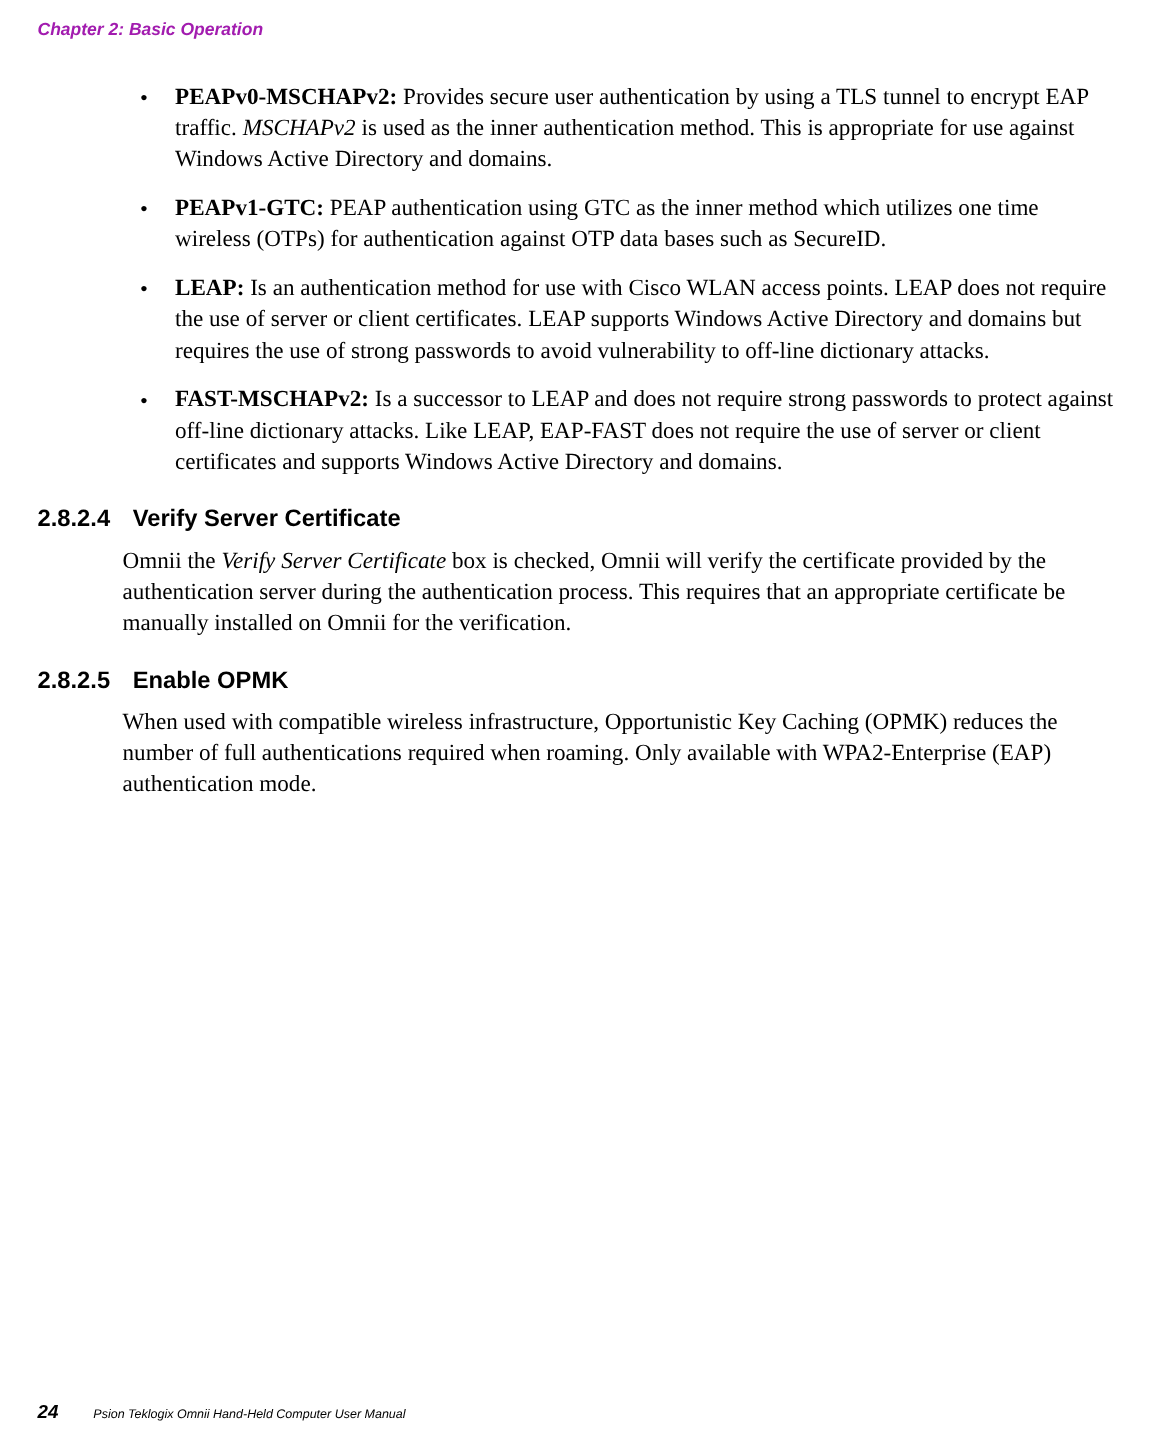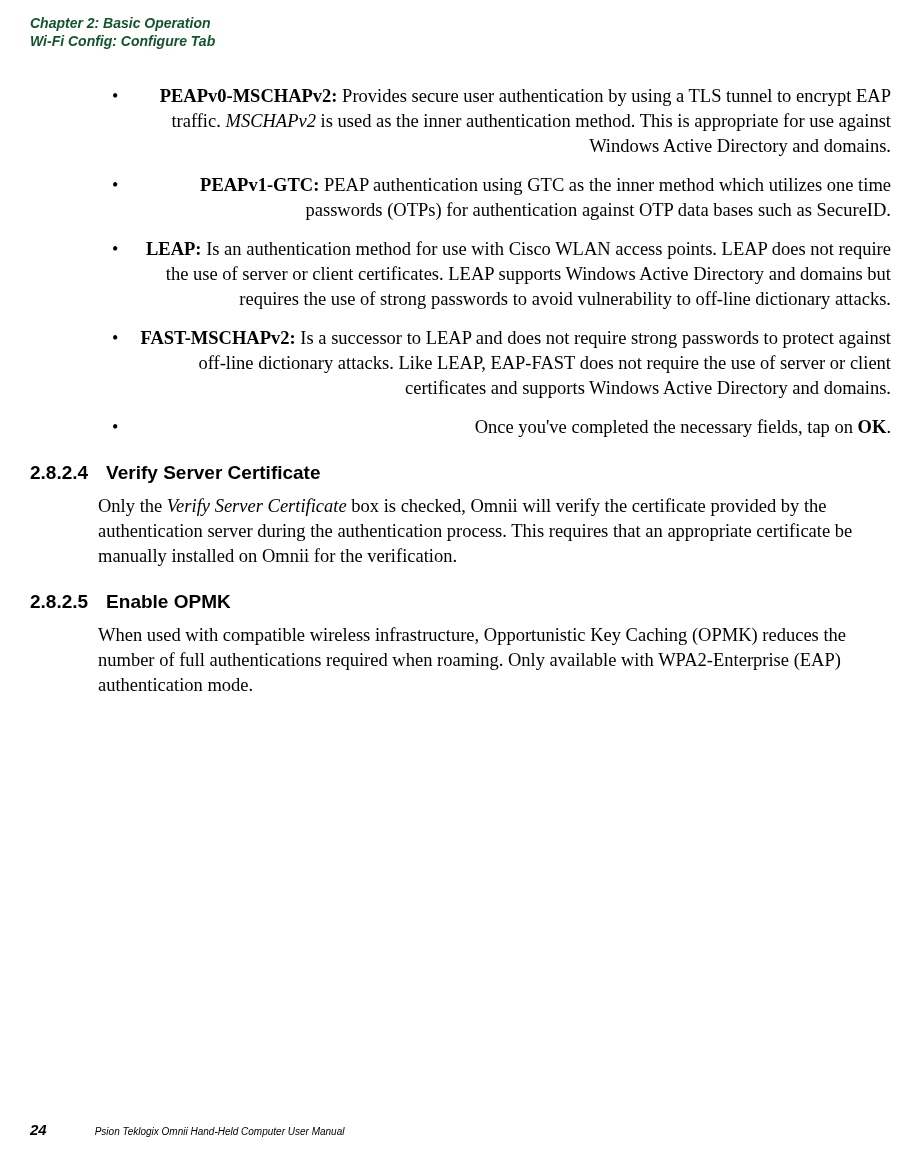--- a/index.html
+++ b/index.html
@@ -16,29 +16,28 @@
       position: relative;
       padding: 0;
     }
     .header {
       padding: 14px 12px 0 30px;
       font-family: 'Segoe UI', Tahoma, sans-serif;
       font-style: italic;
       font-weight: bold;
       font-size: 14px;
       line-height: 1.3;
-      color: #14532d;
+      color: #a21caf;
     }
     .content {
       padding: 34px 30px 0 98px;
     }
     .bullet-list {
       list-style: none;
       padding-left: 42px;
-      text-align: right;
     }
     .bullet-list li {
       position: relative;
       margin-bottom: 14px;
       font-size: 18.5px;
       line-height: 1.35;
       font-family: 'Times New Roman', Times, serif;
     }
     .bullet-list li::before {
       content: "•";
@@ -72,65 +71,61 @@
       font-size: 18.5px;
       line-height: 1.35;
       margin-bottom: 8px;
     }
     .footer {
       position: absolute;
       bottom: 24px;
       left: 30px;
       display: flex;
       align-items: baseline;
-      gap: 48px;
+      gap: 28px;
       font-family: 'Segoe UI', Tahoma, sans-serif;
       font-style: italic;
     }
     .page-num {
       font-weight: bold;
       font-size: 15px;
     }
     .footer-text {
       font-size: 10px;
     }
   </style>
 </head>
 <body>
 
 <div class="header">
   <div>Chapter 2:  Basic Operation</div>
-  <div>Wi-Fi Config: Configure Tab</div>
 </div>
 
 <div class="content">
   <ul class="bullet-list">
     <li>
       <span class="bold">PEAPv0-MSCHAPv2:</span><span> Provides secure user authentication by using a TLS tunnel to encrypt EAP traffic. </span><span class="italic">MSCHAPv2</span><span> is used as the inner authentication method. This is appropriate for use against Windows Active Directory and domains.</span>
     </li>
     <li>
-      <span class="bold">PEAPv1-GTC:</span><span> PEAP authentication using GTC as the inner method which utilizes one time passwords (OTPs) for authentication against OTP data bases such as SecureID.</span>
+      <span class="bold">PEAPv1-GTC:</span><span> PEAP authentication using GTC as the inner method which utilizes one time wireless (OTPs) for authentication against OTP data bases such as SecureID.</span>
     </li>
     <li>
       <span class="bold">LEAP:</span><span> Is an authentication method for use with Cisco WLAN access points. LEAP does not require the use of server or client certificates. LEAP supports Windows Active Directory and domains but requires the use of strong passwords to avoid vulnerability to off-line dictionary attacks.</span>
     </li>
     <li>
       <span class="bold">FAST-MSCHAPv2:</span><span> Is a successor to LEAP and does not require strong passwords to protect against off-line dictionary attacks. Like LEAP, EAP-FAST does not require the use of server or client certificates and supports Windows Active Directory and domains.</span>
-    </li>
-    <li>
-      <span>Once you've completed the necessary fields, tap on </span><span class="bold">OK</span><span>.</span>
     </li>
   </ul>
 
   <div class="section-heading">
     <span class="section-number">2.8.2.4</span>
     <span>Verify Server Certificate</span>
   </div>
   <p class="section-body">
-    <span>Only the </span><span class="italic">Verify Server Certificate</span><span> box is checked, Omnii will verify the certificate provided by the authentication server during the authentication process. This requires that an appropriate certificate be manually installed on Omnii for the verification.</span>
+    <span>Omnii the </span><span class="italic">Verify Server Certificate</span><span> box is checked, Omnii will verify the certificate provided by the authentication server during the authentication process. This requires that an appropriate certificate be manually installed on Omnii for the verification.</span>
   </p>
 
   <div class="section-heading">
     <span class="section-number">2.8.2.5</span>
     <span>Enable OPMK</span>
   </div>
   <p class="section-body">When used with compatible wireless infrastructure, Opportunistic Key Caching (OPMK) reduces the number of full authentications required when roaming. Only available with WPA2-Enterprise (EAP) authentication mode.</p>
 </div>
 
 <div class="footer">

